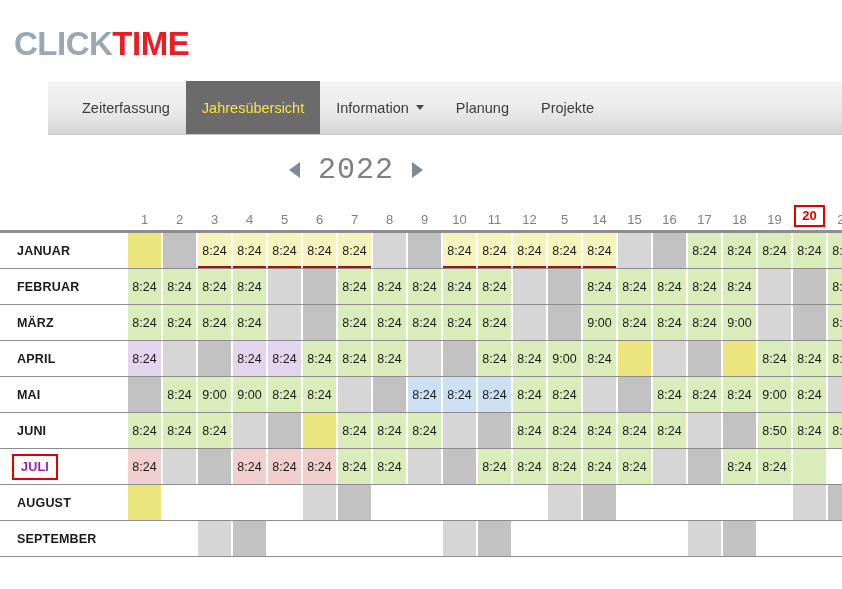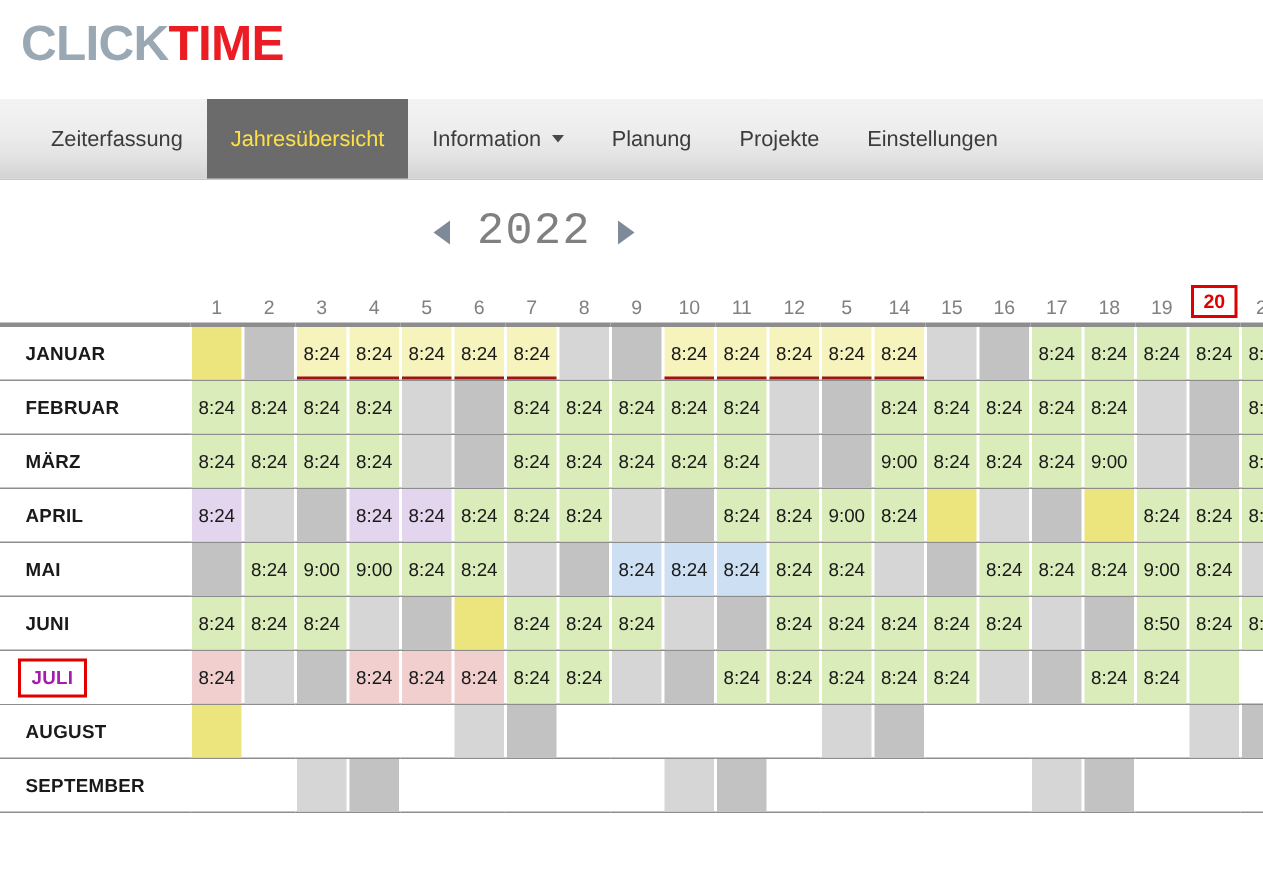--- a/index.html
+++ b/index.html
@@ -4,37 +4,38 @@
 <style>
   * { box-sizing: border-box; margin: 0; padding: 0; }
   html, body {
     width: 842px; height: 589px;
     background: #ffffff;
     font-family: "Liberation Sans", sans-serif;
     overflow: hidden;
   }
 
   
-  .logo-bar { height: 66px; position: relative; background: #fff; }
+  .logo-bar { height: 66px; position: relative; background: #fff; margin-top: 15px; }
   .logo {
     position: absolute; left: 14px; top: 10px;
     font-size: 33px; font-weight: bold; letter-spacing: -0.5px;
     font-family: "Liberation Sans", sans-serif;
   }
   .logo .c1 { color: #9aa8b3; }
   .logo .c2 { color: #ec1c24; }
 
   
   .navbar {
     height: 54px;
     background: linear-gradient(to bottom, #f3f3f3 0%, #ededed 42%, #e2e2e2 75%, #d3d3d3 100%);
     border-bottom: 1px solid #c9c9c9;
     display: flex; align-items: stretch;
     padding-left: 18px;
     position: relative;
+    margin-left: 48px;
   }
   .nav-item {
     display: flex; align-items: center;
     padding: 0 16px;
     font-size: 14.5px;
     color: #3c3c3c;
     white-space: nowrap;
     cursor: pointer;
     user-select: none;
   }
@@ -186,23 +187,20 @@
     </div>
     <div class="nav-item">
       <span>Information</span>
       <span class="caret"></span>
     </div>
     <div class="nav-item">
       <span>Planung</span>
     </div>
     <div class="nav-item">
       <span>Projekte</span>
-    </div>
-    <div class="nav-item">
-      <span>Einstellungen</span>
     </div>
   </div>
 
 <div class="year-bar">
   <div class="year-arrow left"></div>
   <div class="year-label">2022</div>
   <div class="year-arrow right"></div>
 </div>
 
 <div class="cal-wrap">

